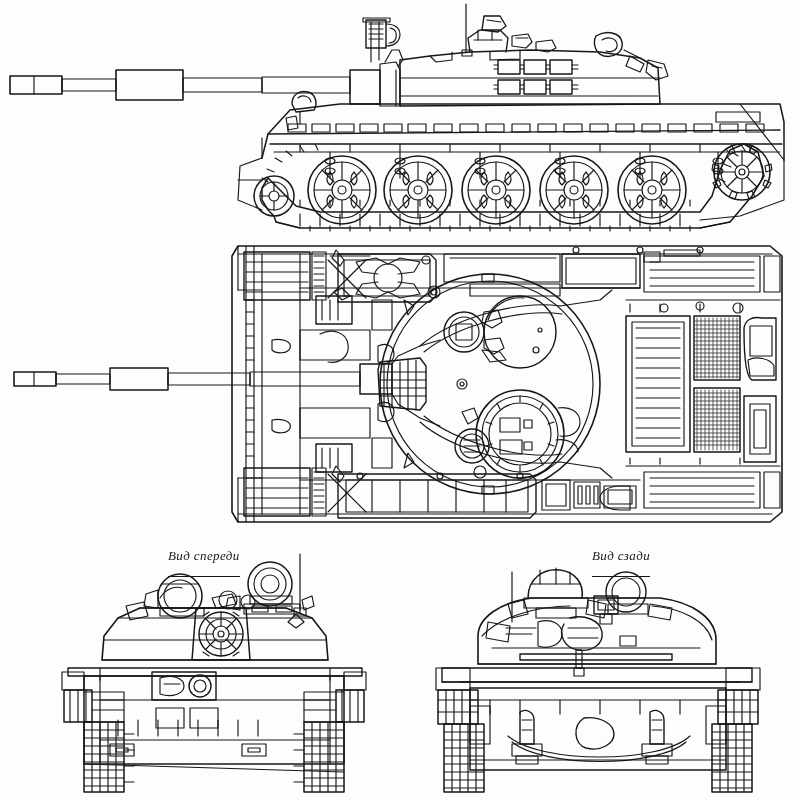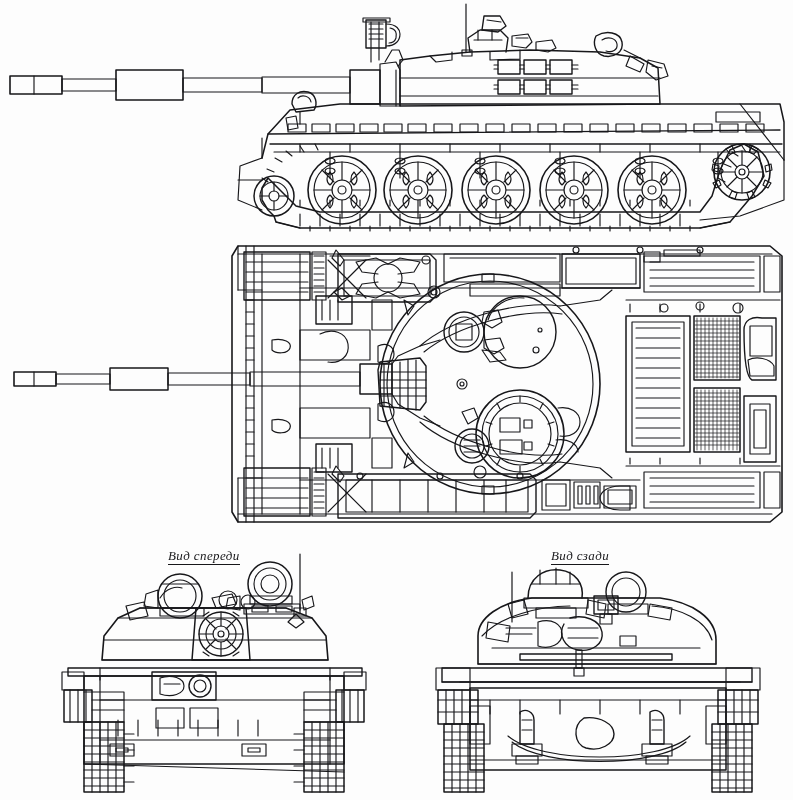--- a/index.html
+++ b/index.html
@@ -12,25 +12,25 @@
   #sheet{position:absolute;inset:0;width:793px;height:800px;}
   .caption{
     position:absolute;
     font-family:"Liberation Serif",serif;
     font-style:italic;
     font-size:13px;
     color:#17171a;
     letter-spacing:.4px;
     white-space:nowrap;
     border-bottom:1px solid #17171a;
-    padding-bottom:1px;
+    padding-bottom:13px;
     line-height:1.1;
   }
   #cap-front{left:168px;top:549px;}
-  #cap-rear{left:551px;top:549px;}
+  #cap-rear{left:592px;top:549px;}
   svg{display:block;}
 </style>
 </head>
 <body>
 
 <svg id="sheet" viewBox="0 0 793 800" xmlns="http://www.w3.org/2000/svg">
   <rect x="0" y="0" width="793" height="800" fill="#fdfdfd"></rect>
 
   <g fill="none" stroke="#17171a" stroke-width="1.15" stroke-linejoin="round" stroke-linecap="round">
 

